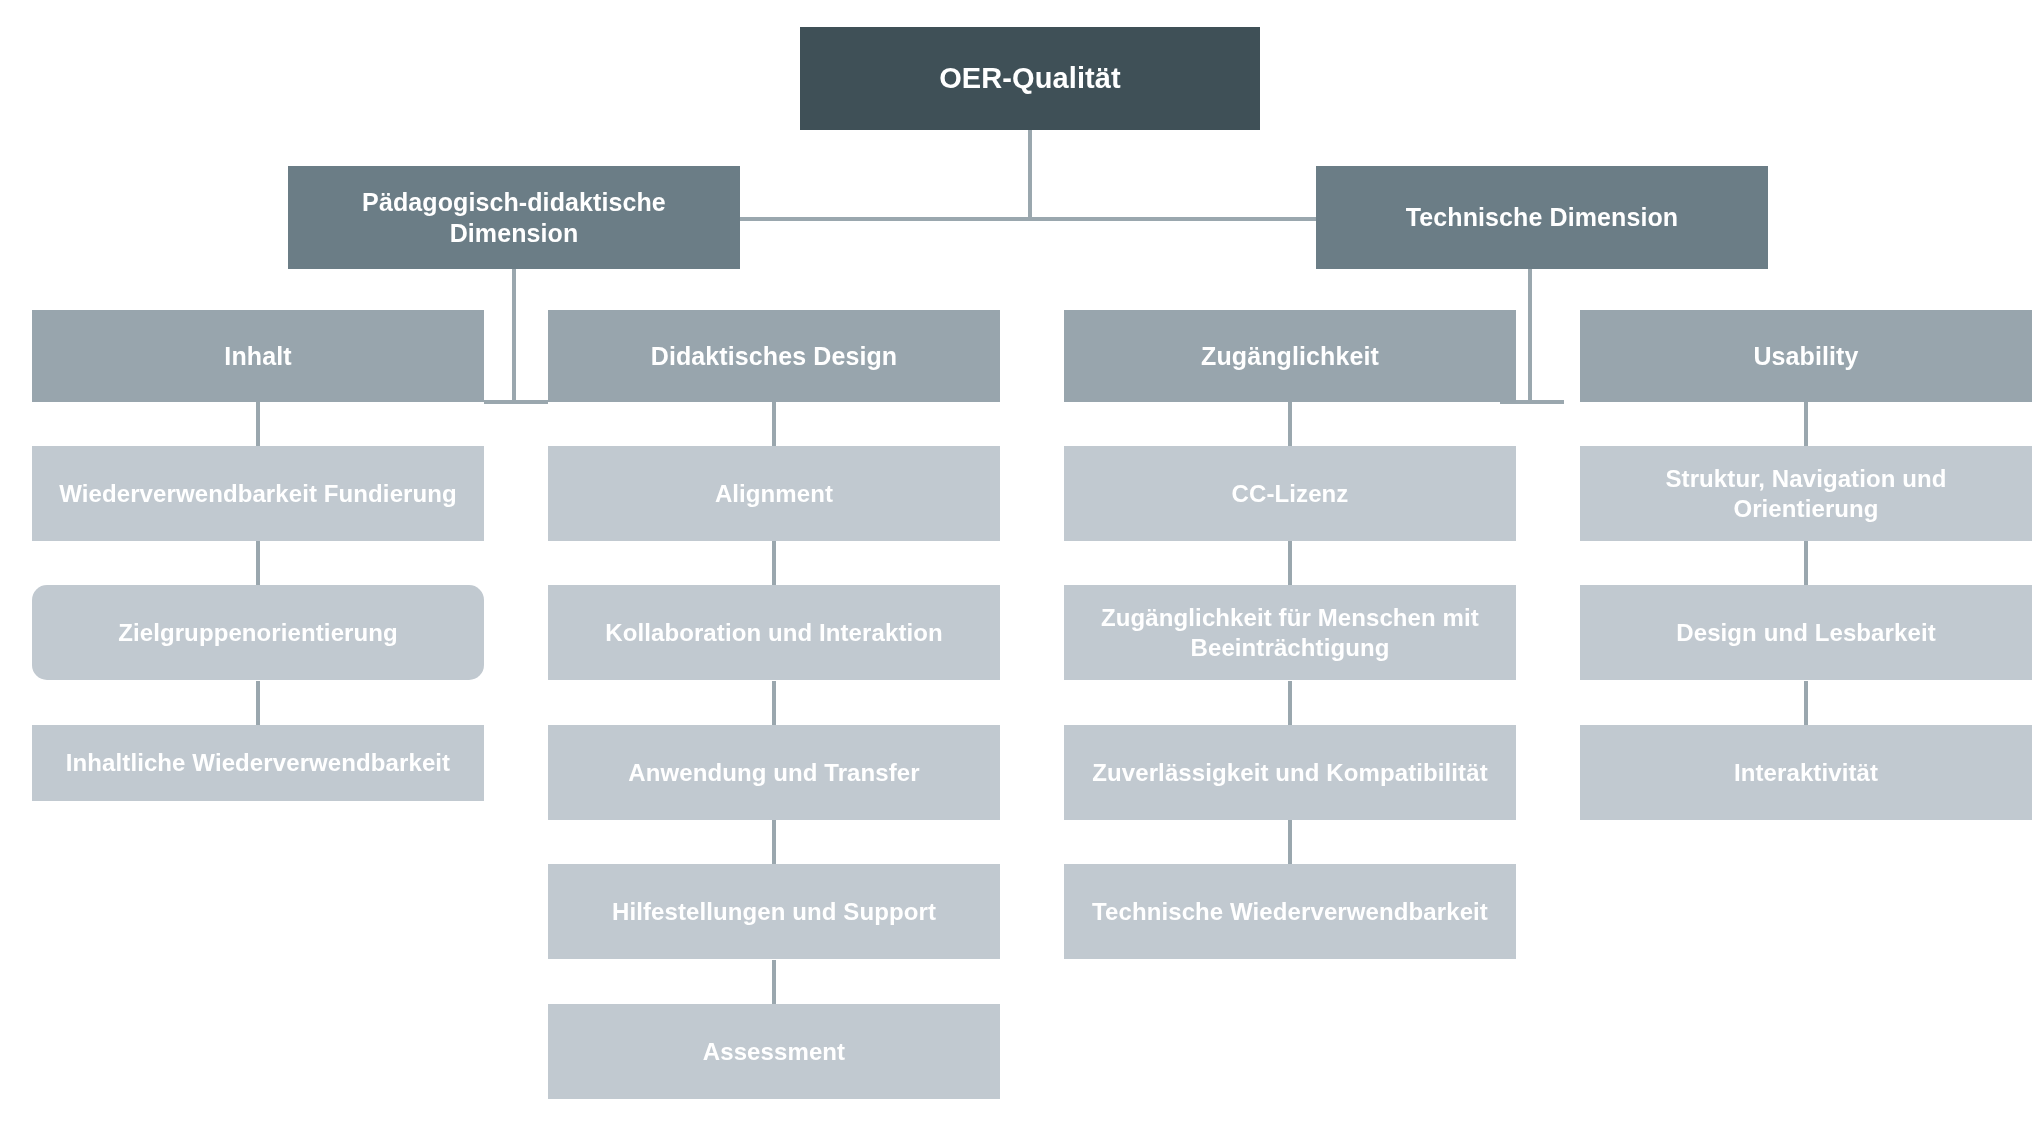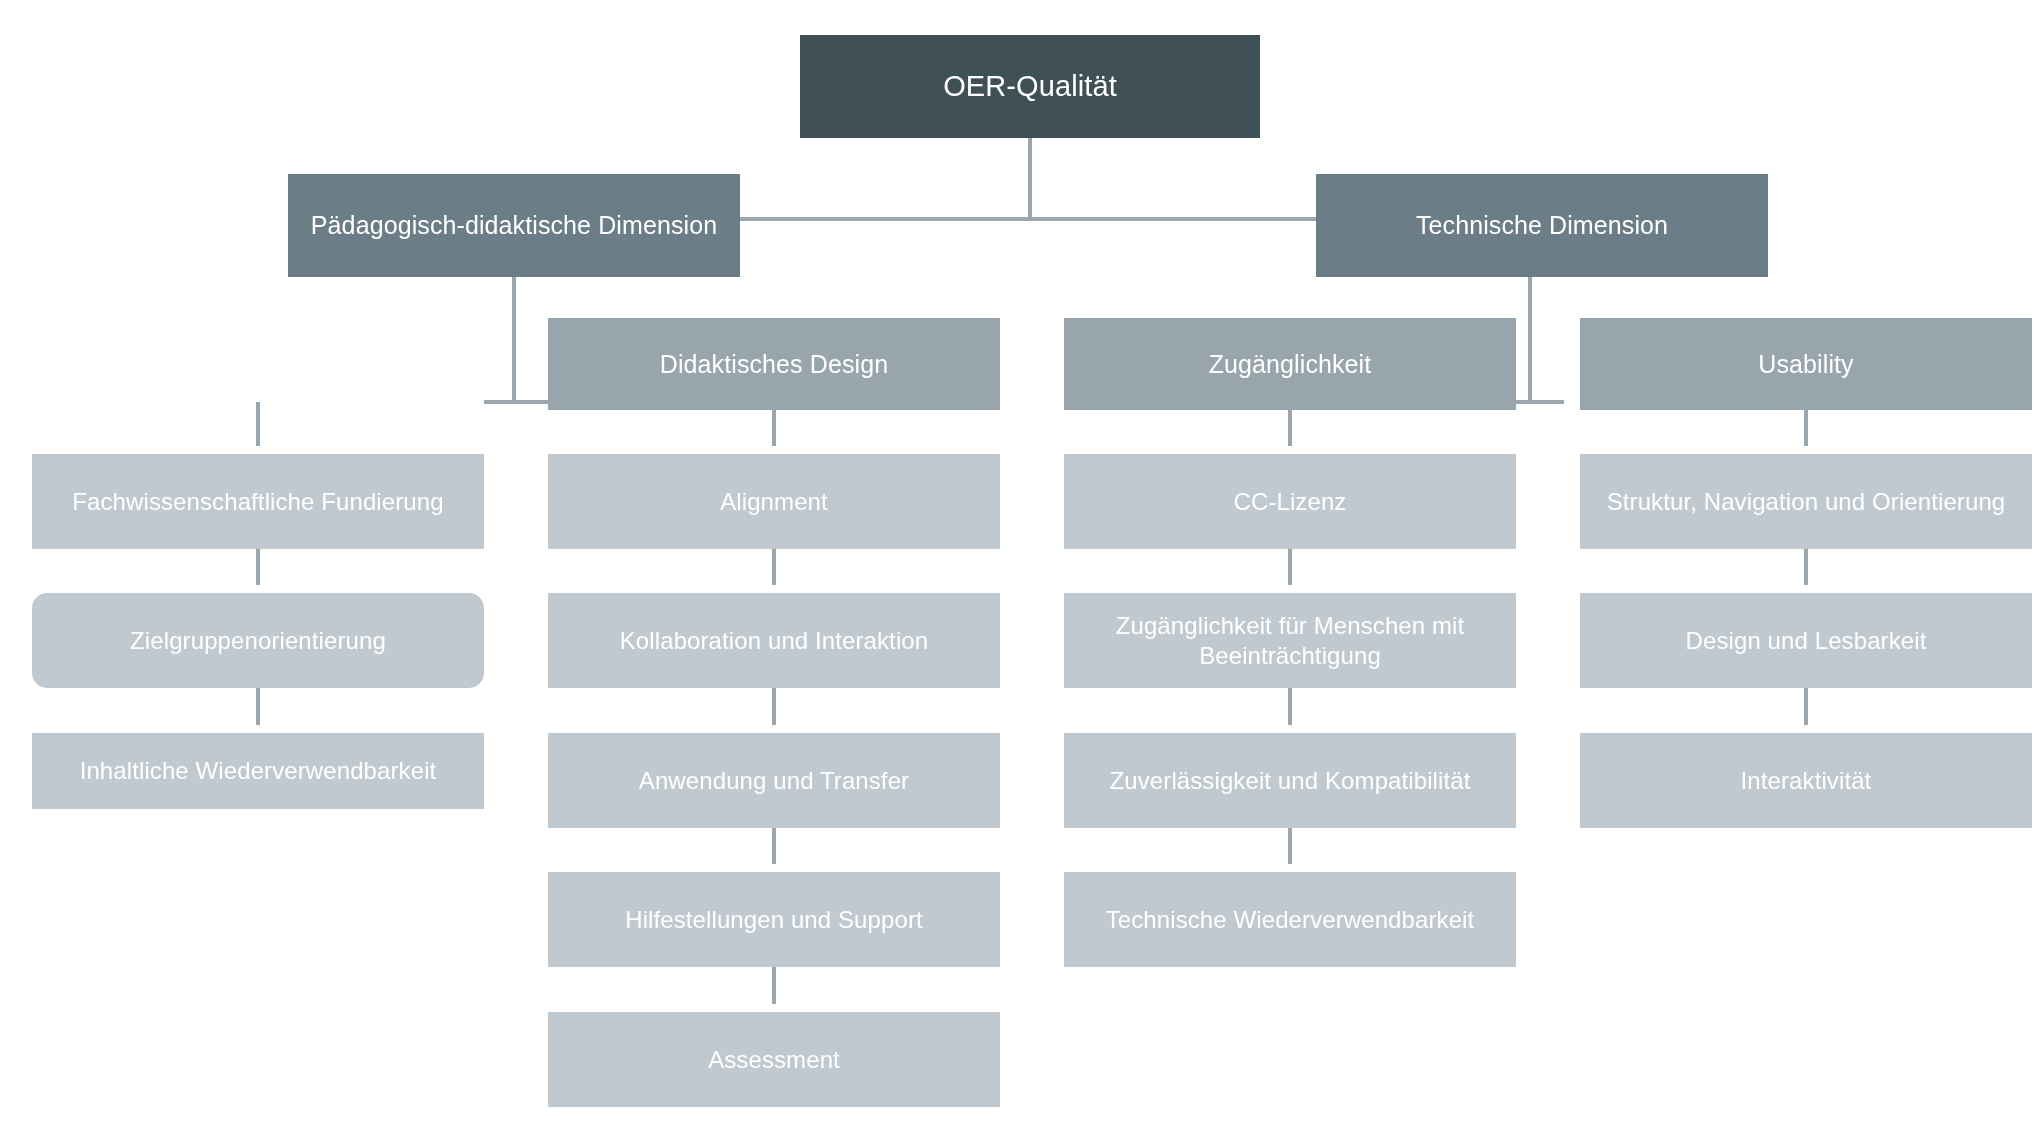--- a/index.html
+++ b/index.html
@@ -1,21 +1,21 @@
 <!DOCTYPE html>
 <html lang="de"><head>
 <meta charset="utf-8">
 <title>OER-Qualität</title>
 <style>
   html,body{margin:0;padding:0;background:#ffffff;}
   body{font-family:"Liberation Sans","DejaVu Sans",sans-serif;}
   #canvas{position:relative;width:2044px;height:1132px;background:#ffffff;overflow:hidden;}
   .node{position:absolute;display:flex;align-items:center;justify-content:center;
-        text-align:center;color:#ffffff;font-weight:normal;line-height:1.22;
-        box-sizing:border-box;padding:12px 10px;letter-spacing:.1px;margin-top:8px;}
+        text-align:center;color:#ffffff;font-weight:bold;line-height:1.22;
+        box-sizing:border-box;padding:12px 10px;letter-spacing:.1px;}
   .lvl1{background:#3f5057;font-size:29px;}
   .lvl2{background:#6b7d86;font-size:25px;}
   .lvl3{background:#98a5ad;font-size:25px;}
   .leaf{background:#c1c9d0;font-size:24px;}
   .conn{position:absolute;background:#9aa7ae;}
   .conn.v{width:4px;}
   .conn.h{height:4px;}
 </style>
 </head>
 <body>
@@ -49,25 +49,26 @@
 
   <div class="conn v" style="left:1804px;top:402px;height:44px;"></div>
   <div class="conn v" style="left:1804px;top:541px;height:44px;"></div>
   <div class="conn v" style="left:1804px;top:681px;height:44px;"></div>
 
   <div class="node lvl1" style="left:800px;top:27px;width:460px;height:103px;">OER-Qualität</div>
 
   <div class="node lvl2" style="left:288px;top:166px;width:452px;height:103px;">Pädagogisch-didaktische Dimension</div>
   <div class="node lvl2" style="left:1316px;top:166px;width:452px;height:103px;">Technische Dimension</div>
 
+  <div class="node lvl3" style="left:32px;top:310px;width:452px;height:92px;">Inhalt</div>
   <div class="node lvl3" style="left:548px;top:310px;width:452px;height:92px;">Didaktisches Design</div>
   <div class="node lvl3" style="left:1064px;top:310px;width:452px;height:92px;">Zugänglichkeit</div>
   <div class="node lvl3" style="left:1580px;top:310px;width:452px;height:92px;">Usability</div>
 
-  <div class="node leaf" style="left:32px;top:446px;width:452px;height:95px;">Fachwissenschaftliche Fundierung</div>
+  <div class="node leaf" style="left:32px;top:446px;width:452px;height:95px;">Wiederverwendbarkeit Fundierung</div>
   <div class="node leaf" style="left:32px;top:585px;width:452px;height:95px;border-radius:15px;">Zielgruppenorientierung</div>
   <div class="node leaf" style="left:32px;top:725px;width:452px;height:76px;">Inhaltliche Wiederverwendbarkeit</div>
 
   <div class="node leaf" style="left:548px;top:446px;width:452px;height:95px;">Alignment</div>
   <div class="node leaf" style="left:548px;top:585px;width:452px;height:95px;">Kollaboration und Interaktion</div>
   <div class="node leaf" style="left:548px;top:725px;width:452px;height:95px;">Anwendung und Transfer</div>
   <div class="node leaf" style="left:548px;top:864px;width:452px;height:95px;">Hilfestellungen und Support</div>
   <div class="node leaf" style="left:548px;top:1004px;width:452px;height:95px;">Assessment</div>
 
   <div class="node leaf" style="left:1064px;top:446px;width:452px;height:95px;">CC-Lizenz</div>

